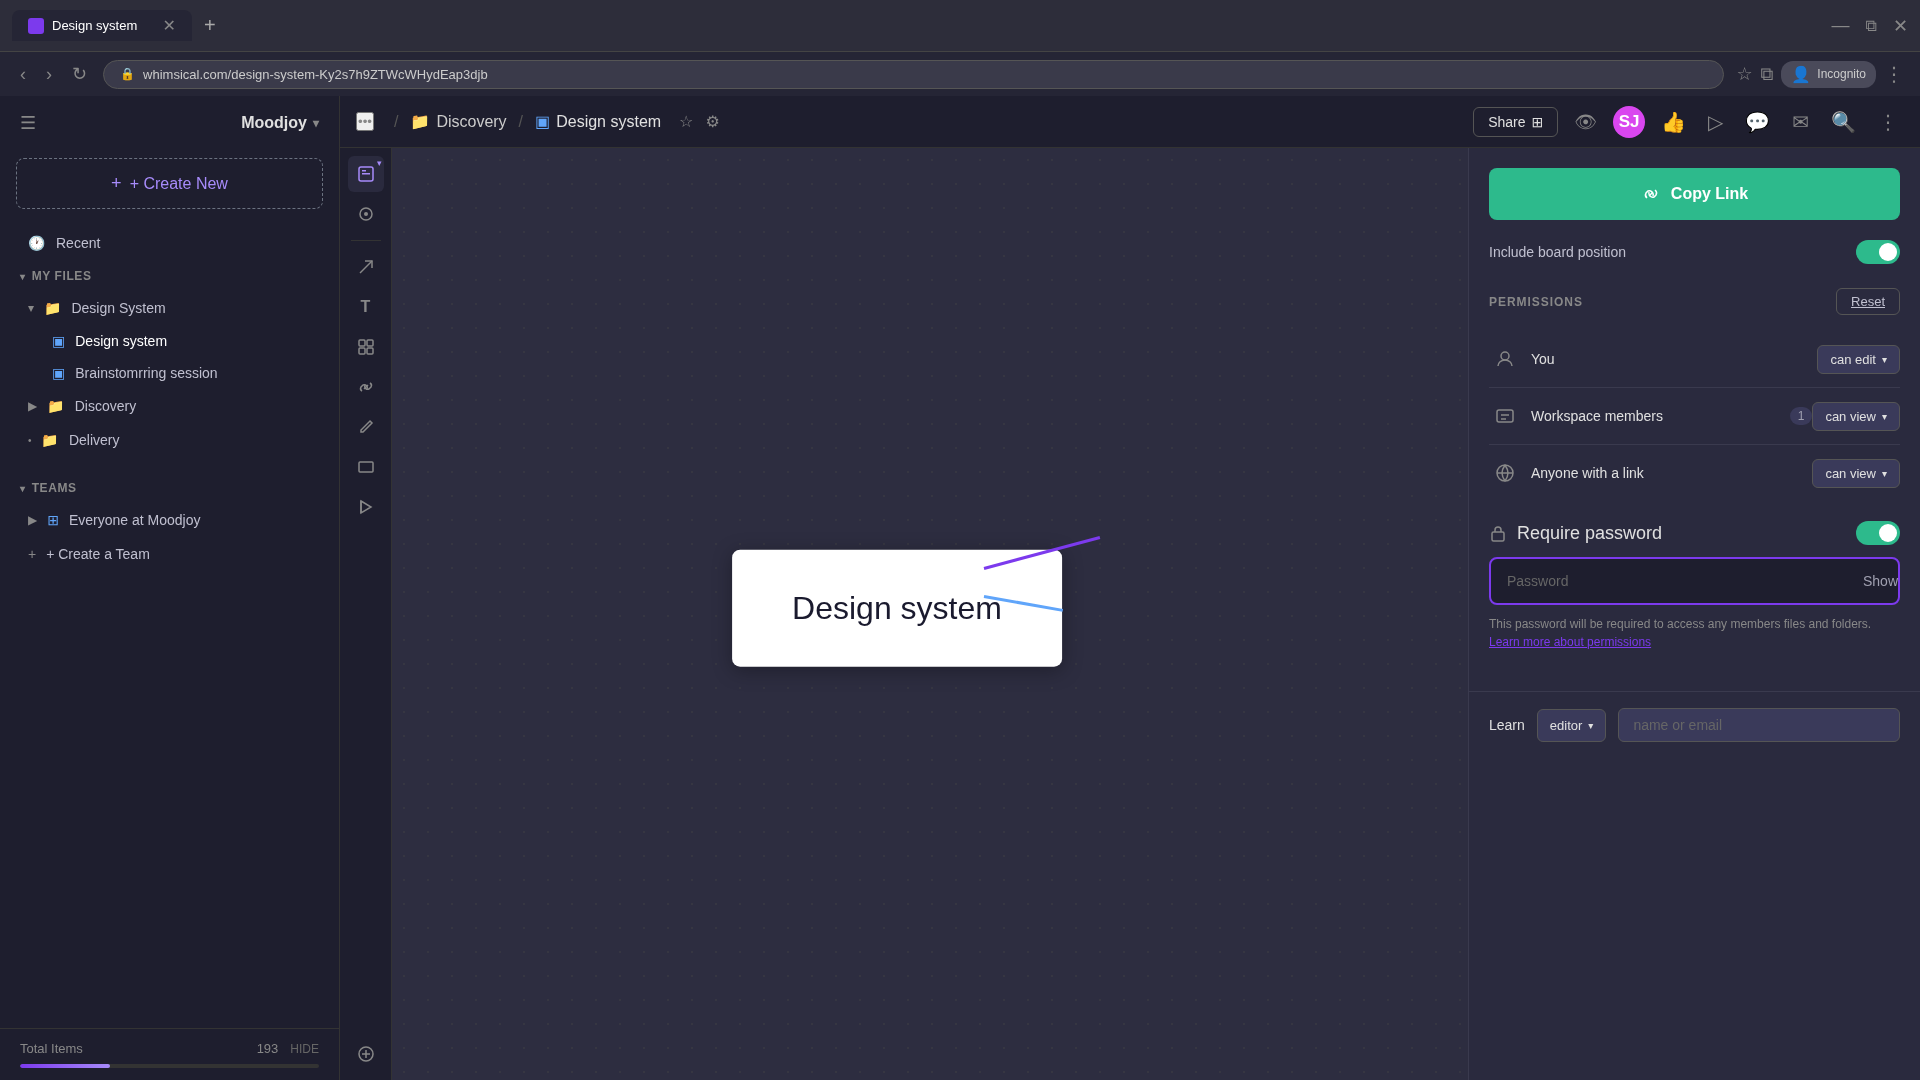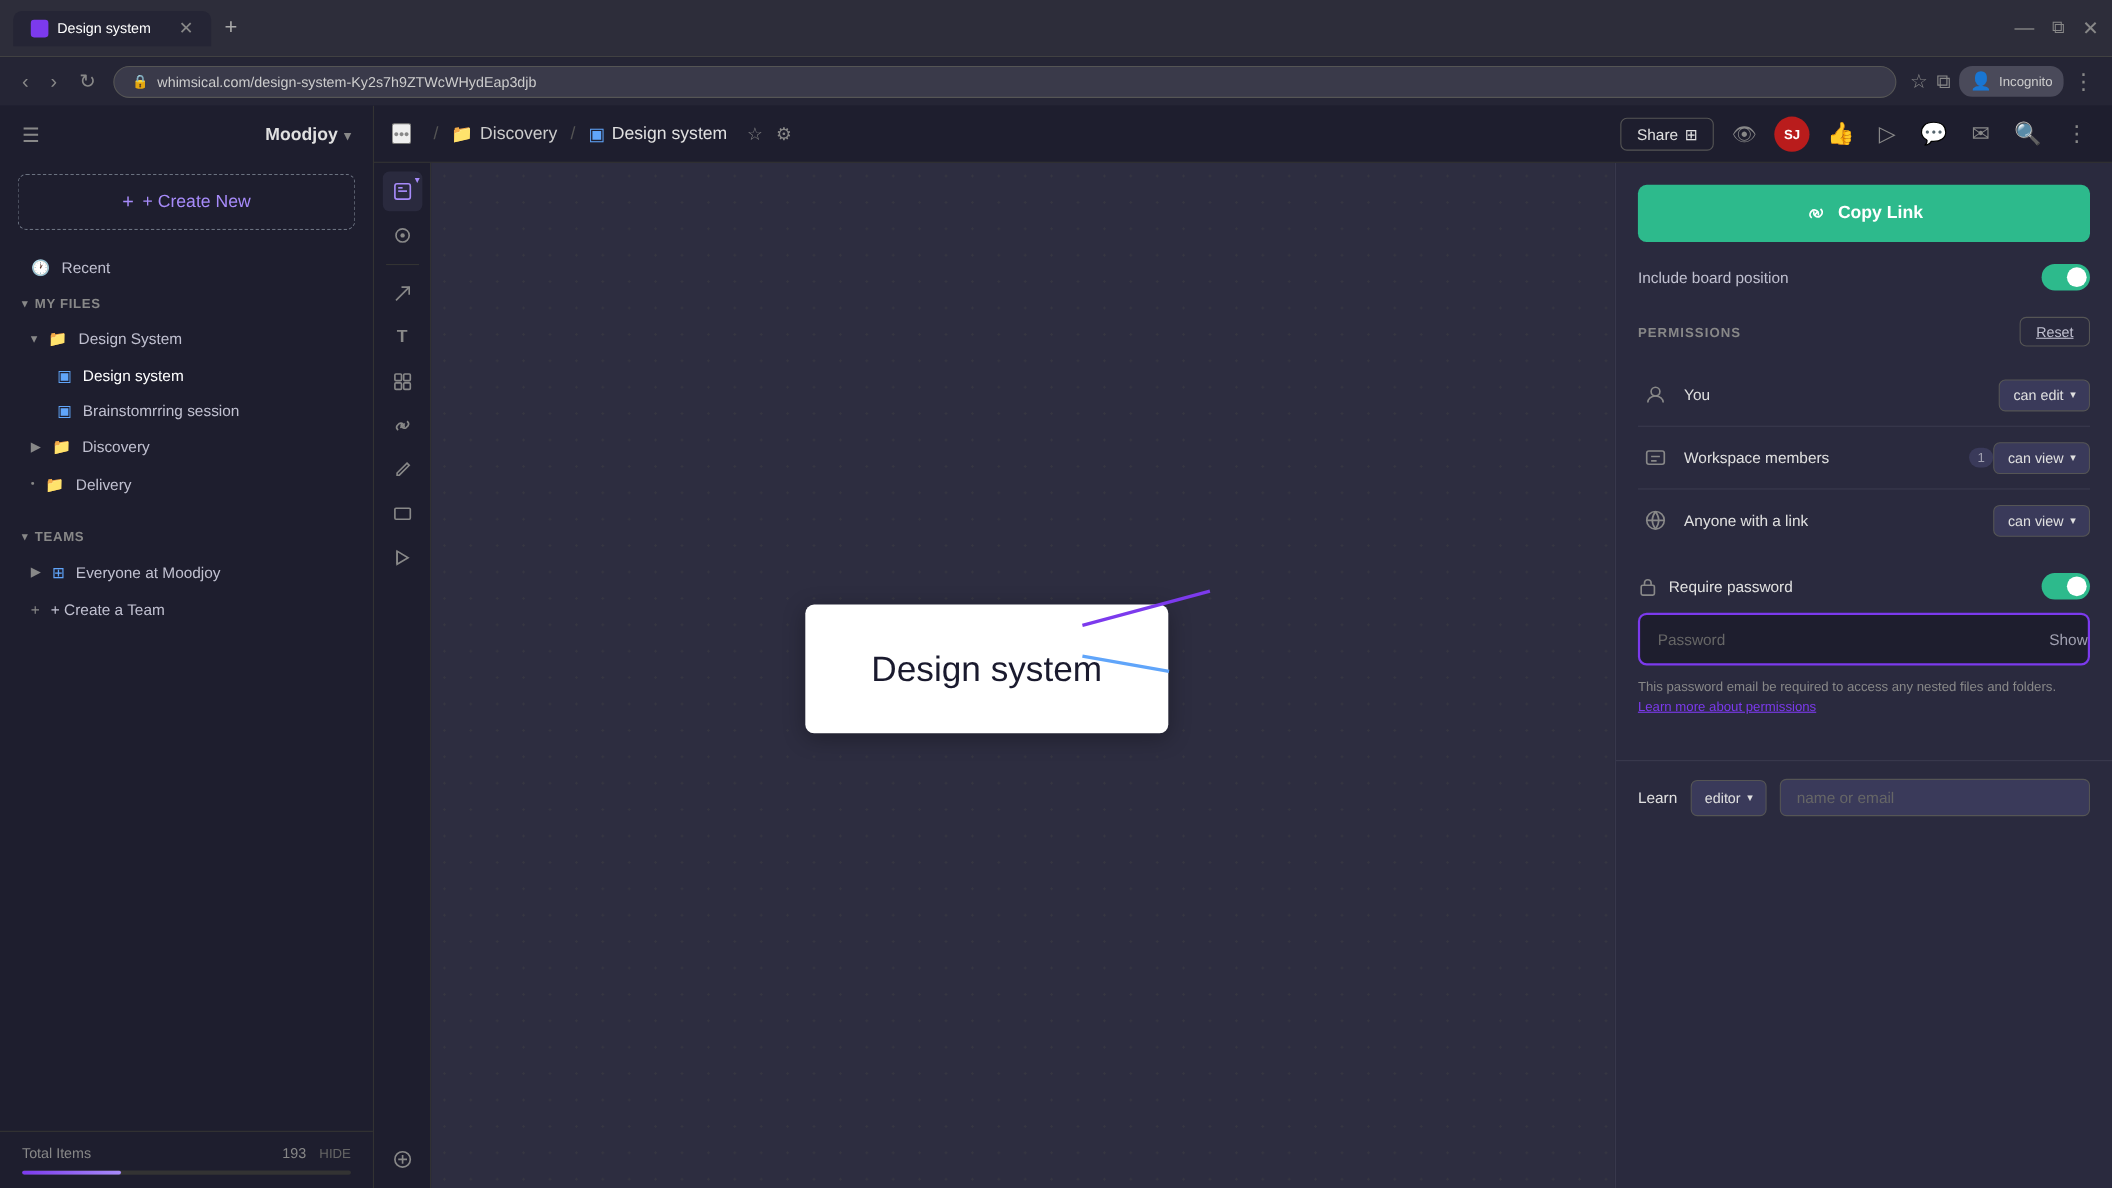--- a/index.html
+++ b/index.html
@@ -50,21 +50,21 @@
 
     
     .toolbar { height: 52px; background: #1e1e2e; border-bottom: 1px solid #333; display: flex; align-items: center; padding: 0 16px; gap: 12px; z-index: 10; }
     .breadcrumb-folder { display: flex; align-items: center; gap: 6px; color: #ccc; cursor: pointer; }
     .breadcrumb-sep { color: #555; }
     .breadcrumb-current { display: flex; align-items: center; gap: 6px; font-weight: 500; color: #e0e0e0; }
     .toolbar-more-btn { color: #888; cursor: pointer; margin-right: 8px; }
     .toolbar-right { margin-left: auto; display: flex; align-items: center; gap: 10px; }
     .share-btn { background: none; border: 1px solid #555; border-radius: 6px; color: #e0e0e0; padding: 6px 14px; cursor: pointer; font-size: 14px; display: flex; align-items: center; gap: 6px; }
     .toolbar-icon-btn { background: none; border: none; color: #888; font-size: 18px; cursor: pointer; padding: 4px 6px; }
-    .avatar-btn { width: 32px; height: 32px; background: #b91c1c; border-radius: 50%; display: flex; align-items: center; justify-content: center; font-size: 12px; font-weight: 700; color: white; cursor: pointer; }
+    .avatar-btn { width: 32px; height: 32px; background: #d946ef; border-radius: 50%; display: flex; align-items: center; justify-content: center; font-size: 17px; font-weight: 700; color: white; cursor: pointer; }
 
     
     .canvas-wrapper { display: flex; flex: 1; overflow: hidden; }
     .canvas-tools { width: 52px; background: #1e1e2e; border-right: 1px solid #333; display: flex; flex-direction: column; align-items: center; padding: 8px 0; gap: 4px; }
     .tool-btn { width: 36px; height: 36px; background: none; border: none; color: #888; cursor: pointer; border-radius: 6px; display: flex; align-items: center; justify-content: center; font-size: 16px; }
     .tool-btn.active { background: #2a2a3e; color: #a78bfa; }
     .tool-separator { width: 30px; height: 1px; background: #333; margin: 4px 0; }
 
     
     .canvas { flex: 1; background: #2d2d40; position: relative; overflow: hidden; }
@@ -94,21 +94,21 @@
 
     .permission-row { display: flex; align-items: center; padding: 12px 0; border-bottom: 1px solid #3a3a4e; }
     .permission-row:last-child { border-bottom: none; }
     .permission-icon { width: 32px; height: 32px; display: flex; align-items: center; justify-content: center; color: #888; flex-shrink: 0; margin-right: 10px; }
     .permission-label { flex: 1; font-size: 14px; color: #e0e0e0; font-weight: 500; }
     .permission-badge { background: #3a3a5a; border-radius: 12px; padding: 2px 8px; font-size: 12px; color: #a0a0b0; margin-left: 8px; }
     .permission-dropdown { background: #3a3a5a; border: 1px solid #555; border-radius: 6px; color: #e0e0e0; font-size: 13px; padding: 6px 12px; cursor: pointer; display: flex; align-items: center; gap: 6px; }
 
     .password-section { margin-bottom: 20px; }
     .password-row { display: flex; align-items: center; justify-content: space-between; margin-bottom: 12px; }
-    .password-label { display: flex; align-items: center; gap: 10px; font-size: 14px; color: #e0e0e0; font-weight: 500; }
+    .password-label { display: flex; align-items: center; gap: 10px; font-size: 18px; color: #e0e0e0; font-weight: 500; }
     .password-input-row { position: relative; border: 2px solid #7c3aed; border-radius: 8px; overflow: hidden; background: #1e1e2e; }
     .password-input { width: 100%; background: transparent; border: none; color: #a3a3a3; font-size: 14px; padding: 14px 80px 14px 16px; outline: none; }
     .password-input::placeholder { color: #666; }
     .show-btn { position: absolute; right: 0; top: 50%; transform: translateY(-50%); background: none; border: none; color: #a0a0b0; font-size: 14px; cursor: pointer; }
     .password-hint { font-size: 12px; color: #888; line-height: 1.5; }
     .password-hint a { color: #7c3aed; text-decoration: underline; cursor: pointer; }
 
     .invite-section { display: flex; align-items: center; gap: 12px; padding: 16px 20px; border-top: 1px solid #3a3a4e; }
     .invite-label { font-size: 14px; color: #e0e0e0; font-weight: 500; }
     .invite-role-select { background: #3a3a5a; border: 1px solid #555; border-radius: 6px; color: #e0e0e0; font-size: 13px; padding: 8px 12px; cursor: pointer; display: flex; align-items: center; gap: 6px; }
@@ -429,21 +429,21 @@
               </div>
               <div class="toggle">
                 <span class="toggle-check">✓</span>
               </div>
             </div>
             <div class="password-input-row">
               <input type="password" class="password-input" placeholder="Password" style="">
               <button class="show-btn">Show</button>
             </div>
             <p class="password-hint" style="margin-top:10px;">
-              <span>This password email be required to access any nested files and folders.</span>
+              <span>This password will be required to access any members files and folders.</span>
               <a>Learn more about permissions</a>
             </p>
           </div>
 
         </div>
 
         <div class="invite-section">
           <span class="invite-label">Learn</span>
           <div class="invite-role-select">
             <span>editor</span>

